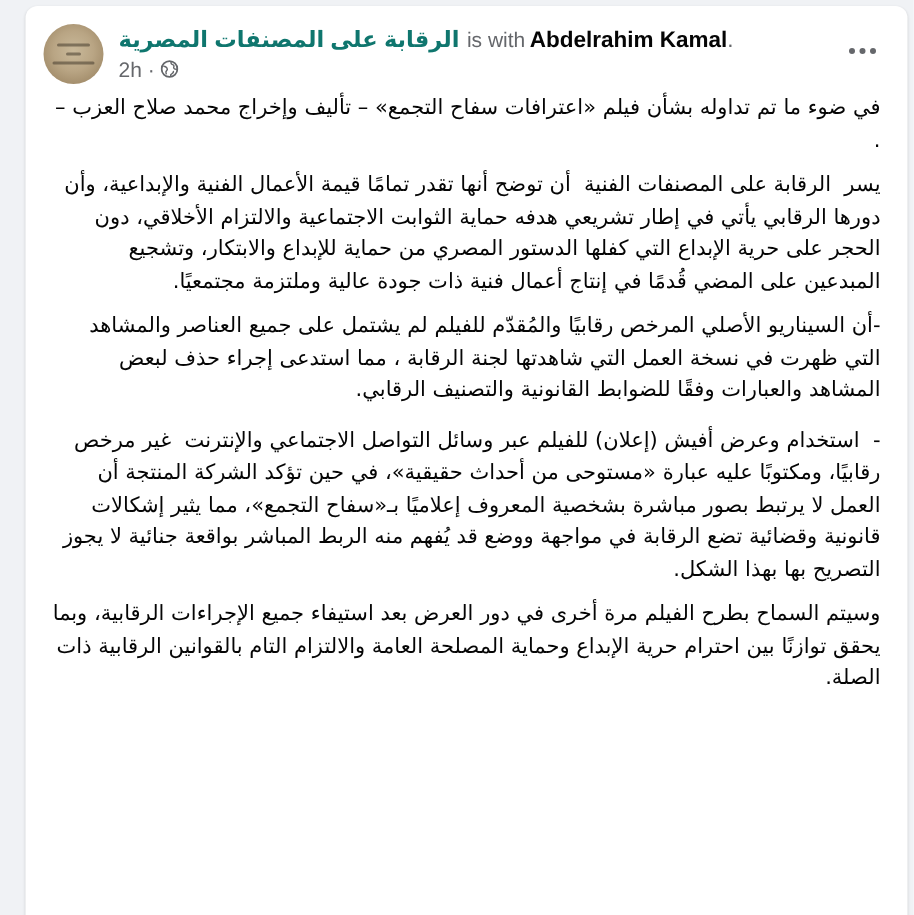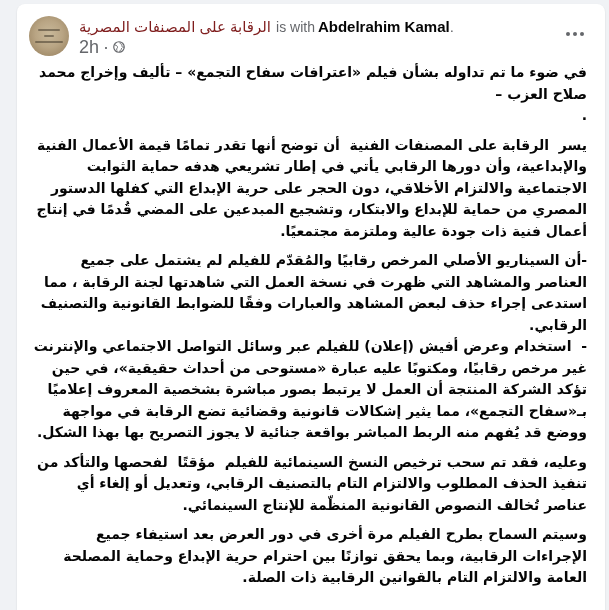--- a/index.html
+++ b/index.html
@@ -51,42 +51,42 @@
       left: 62px;
       top: 13px;
       white-space: nowrap;
     }
     .title-line {
       font-size: 15px;
       line-height: 19px;
       color: #050505;
     }
     .page-name {
-      font-weight: normal;
-      color: #7f1d1d;
+      font-weight: bold;
+      color: #0f766e;
       cursor: pointer;
       text-align: center;
     }
     .is-with {
       color: #65676b;
       margin: 8px 3px 0 5px;
       font-size: 14px;
     }
     .tagged-name {
       font-weight: bold;
       color: #050505;
       cursor: pointer;
       text-align: center;
     }
     .period {
       color: #65676b;
     }
     .meta-line {
       margin-top: 2px;
-      font-size: 18px;
+      font-size: 14px;
       line-height: 16px;
       color: #65676b;
       display: flex;
       align-items: center;
     }
     .meta-line .dot {
       margin: 0 4px;
     }
     .globe {
       display: inline-block;
@@ -123,24 +123,23 @@
       text-align: right;
       font-family: "DejaVu Sans", sans-serif;
       font-size: 14px;
       line-height: 21.5px;
       color: #050505;
     }
     .para {
       margin: 0 0 8px 0;
       padding-right: 4px;
       white-space: pre-wrap;
-      font-weight: bold;
     }
     .para.tight {
-      margin-bottom: 0;
+      margin-bottom: 12px;
     }
   </style>
 </head>
 <body>
 
 <div class="card">
   <div class="header">
     <div class="avatar">
       <div class="line" style="top:13px;width:22px;"></div>
       <div class="line" style="top:19px;left:15px;width:10px;"></div>
@@ -167,16 +166,15 @@
       <span></span>
     </div>
   </div>
 
   <div class="body">
     <p class="para">في ضوء ما تم تداوله بشأن فيلم «اعترافات سفاح التجمع» – تأليف وإخراج محمد صلاح العزب –
 .</p>
     <p class="para">يسر  الرقابة على المصنفات الفنية  أن توضح أنها تقدر تمامًا قيمة الأعمال الفنية والإبداعية، وأن دورها الرقابي يأتي في إطار تشريعي هدفه حماية الثوابت الاجتماعية والالتزام الأخلاقي، دون الحجر على حرية الإبداع التي كفلها الدستور المصري من حماية للإبداع والابتكار، وتشجيع المبدعين على المضي قُدمًا في إنتاج أعمال فنية ذات جودة عالية وملتزمة مجتمعيًا.</p>
     <p class="para tight">-أن السيناريو الأصلي المرخص رقابيًا والمُقدّم للفيلم لم يشتمل على جميع العناصر والمشاهد التي ظهرت في نسخة العمل التي شاهدتها لجنة الرقابة ، مما استدعى إجراء حذف لبعض المشاهد والعبارات وفقًا للضوابط القانونية والتصنيف الرقابي.</p>
     <p class="para">-  استخدام وعرض أفيش (إعلان) للفيلم عبر وسائل التواصل الاجتماعي والإنترنت  غير مرخص رقابيًا، ومكتوبًا عليه عبارة «مستوحى من أحداث حقيقية»، في حين تؤكد الشركة المنتجة أن العمل لا يرتبط بصور مباشرة بشخصية المعروف إعلاميًا بـ«سفاح التجمع»، مما يثير إشكالات قانونية وقضائية تضع الرقابة في مواجهة ووضع قد يُفهم منه الربط المباشر بواقعة جنائية لا يجوز التصريح بها بهذا الشكل.</p>
-    <p class="para">وعليه، فقد تم سحب ترخيص النسخ السينمائية للفيلم  مؤقتًا  لفحصها والتأكد من تنفيذ الحذف المطلوب والالتزام التام بالتصنيف الرقابي، وتعديل أو إلغاء أي عناصر تُخالف النصوص القانونية المنظّمة للإنتاج السينمائي.</p>
     <p class="para">وسيتم السماح بطرح الفيلم مرة أخرى في دور العرض بعد استيفاء جميع الإجراءات الرقابية، وبما يحقق توازنًا بين احترام حرية الإبداع وحماية المصلحة العامة والالتزام التام بالقوانين الرقابية ذات الصلة.</p>
   </div>
 </div>
 
 </body></html>

